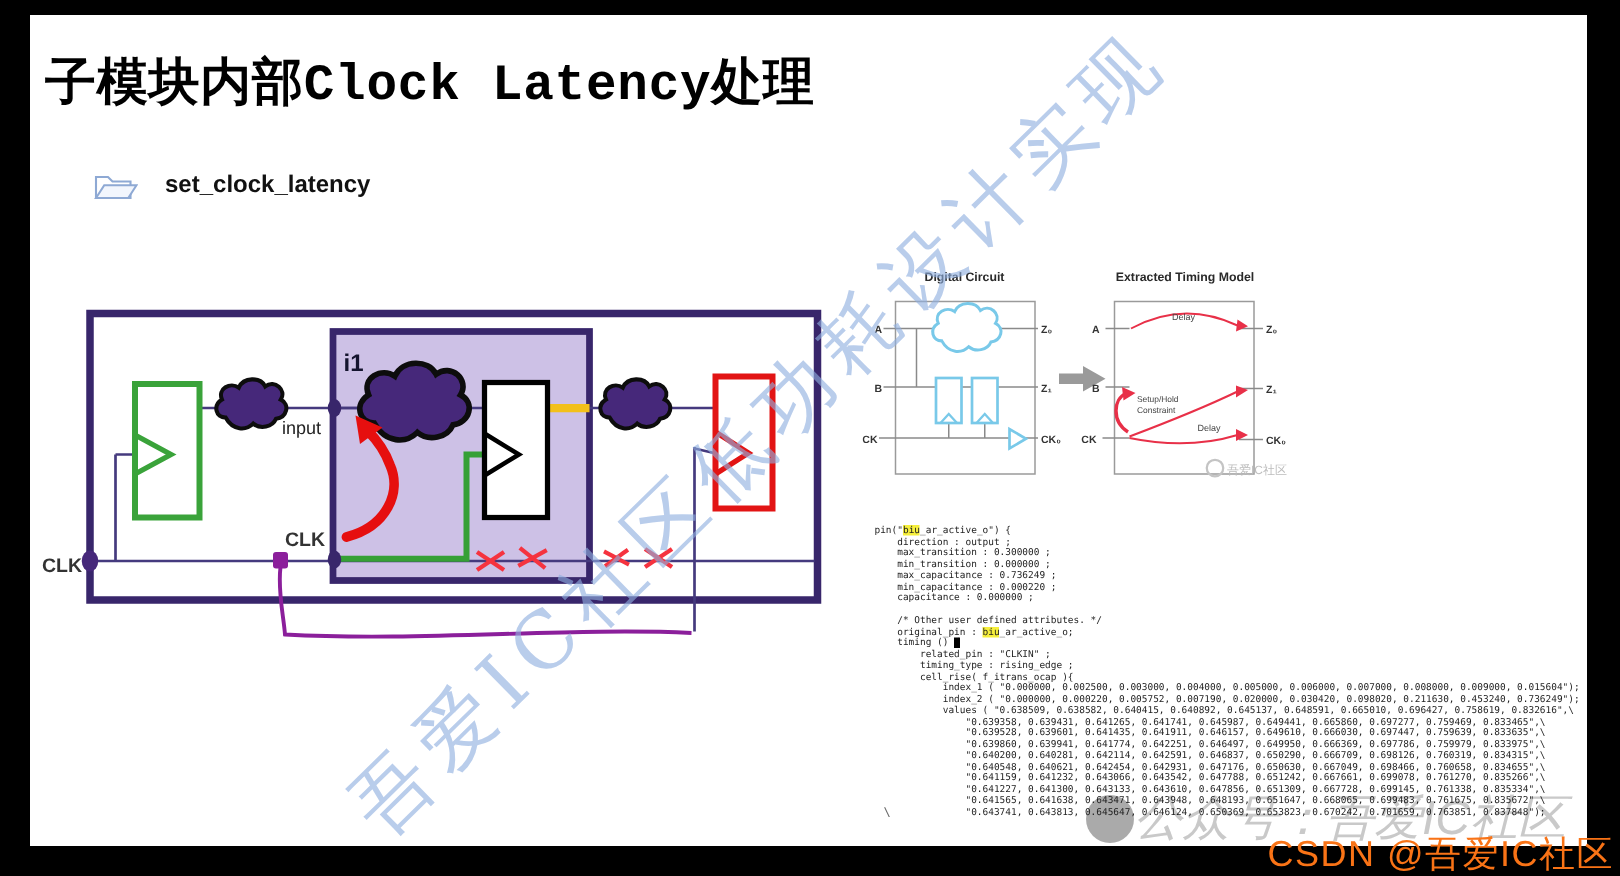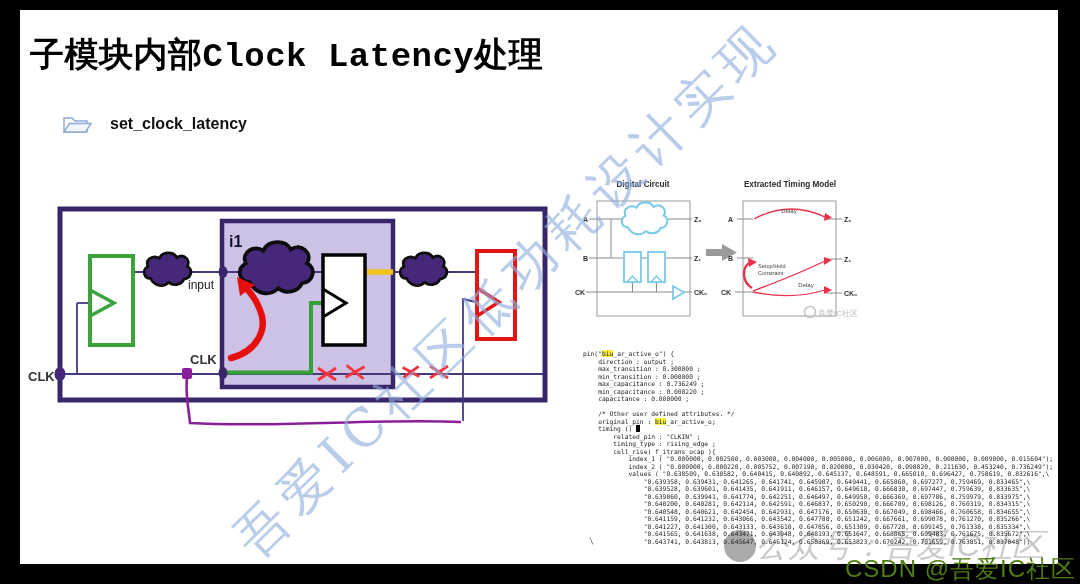--- a/index.html
+++ b/index.html
@@ -22,21 +22,21 @@
   .hl{background:#f6ef3c;}
   .cur{background:#000;color:#000;}
   #stray-bs{left:589px;top:537px;font-family:"DejaVu Sans Mono",monospace;font-size:8px;color:#666;z-index:2;}
   
   #wm-blue{left:262px;top:512px;height:54px;line-height:54px;transform-origin:0 100%;
            transform:rotate(-44.5deg);font-size:52px;letter-spacing:8px;color:#8fafe0;opacity:.62;
            font-family:"DejaVu Serif",serif;white-space:nowrap;z-index:6;}
   #wm-gray{left:724px;top:524px;z-index:1;display:flex;align-items:center;gap:0;opacity:.85;font-style:italic;}
   #wm-gray-logo{width:32px;height:32px;border-radius:50%;background:#9c9c9c;}
   #wm-gray-text{font-size:32px;color:#c0c0c0;white-space:nowrap;}
-  #csdn-line{left:845px;top:553px;font-size:24px;color:#4d7c0f;letter-spacing:1px;z-index:22;white-space:nowrap;}
+  #csdn-line{left:845px;top:553px;font-size:24px;color:#f97316;letter-spacing:1px;z-index:22;white-space:nowrap;}
 </style>
 </head>
 <body>
 
 <div id="stage">
   <div id="content"></div>
 
   <div id="page-title" class="abs">子模块内部Clock Latency处理</div>
 
   <div id="bullet-row" class="abs">

